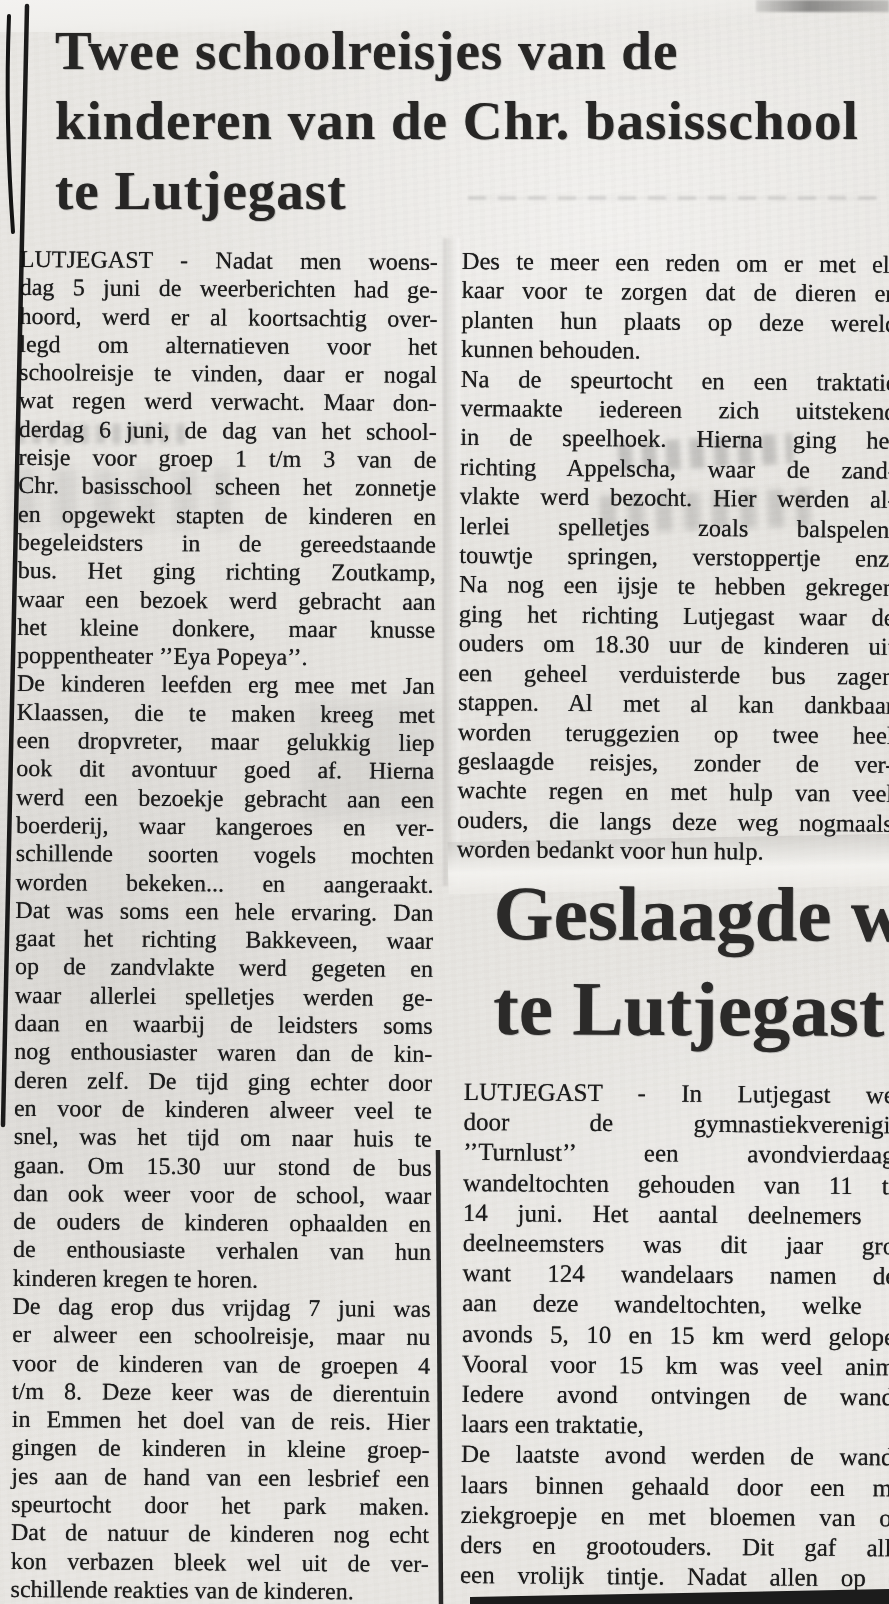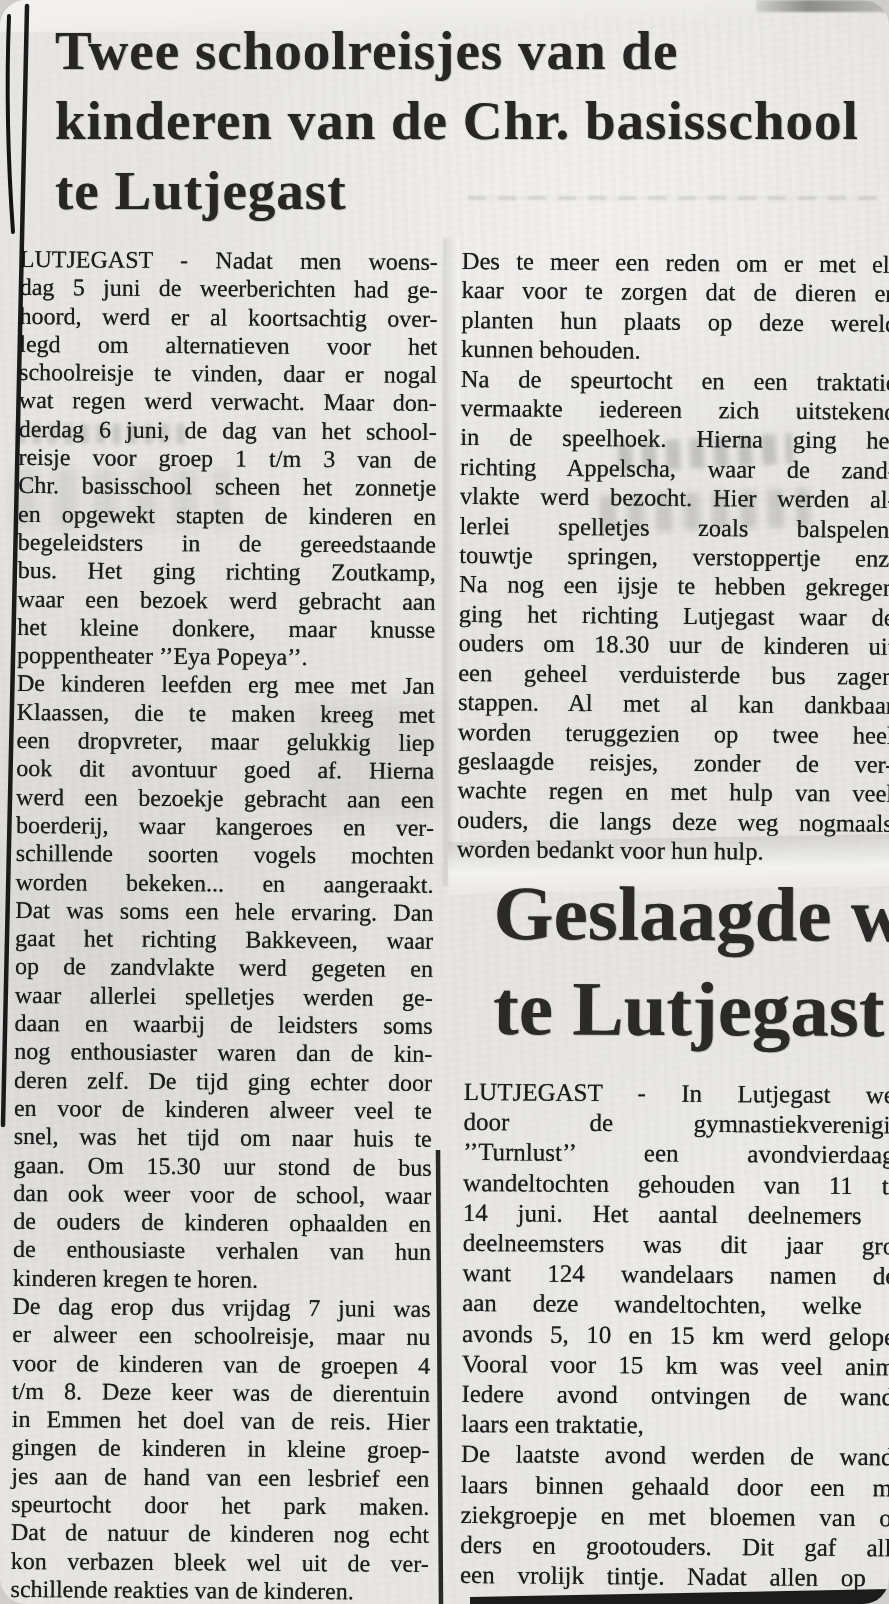--- a/index.html
+++ b/index.html
@@ -5,21 +5,20 @@
   html,body{margin:0;padding:0;background:#cfcecb;}
   .stage{
     position:relative;width:889px;height:1604px;overflow:hidden;
     background:
       radial-gradient(620px 420px at 68% 14%, rgba(255,255,255,.45), rgba(255,255,255,0) 70%),
       radial-gradient(500px 700px at 10% 60%, rgba(120,118,114,.12), rgba(120,118,114,0) 70%),
       radial-gradient(560px 500px at 85% 80%, rgba(255,255,255,.30), rgba(255,255,255,0) 70%),
       linear-gradient(180deg,#e9e7e3 0%,#e6e4e0 40%,#e8e6e2 100%);
     font-family:"Liberation Serif","DejaVu Serif",serif;
     color:#1d1d1d;
-    border-radius:26px;
   }
   .texture{position:absolute;inset:0;pointer-events:none;opacity:.5;
     background:
       repeating-linear-gradient(173deg, rgba(150,148,144,.05) 0 3px, rgba(255,255,255,.04) 3px 7px),
       repeating-linear-gradient(88deg, rgba(140,138,134,.04) 0 5px, rgba(255,255,255,.03) 5px 11px);}
   .headline1{
     position:absolute;left:55px;top:16px;width:980px;
     font-size:55px;line-height:70px;font-weight:bold;letter-spacing:1px;
     color:#272625;text-shadow:0 0 1px rgba(40,40,40,.55), 1px 1px 0 rgba(90,90,90,.25);
     white-space:nowrap;

